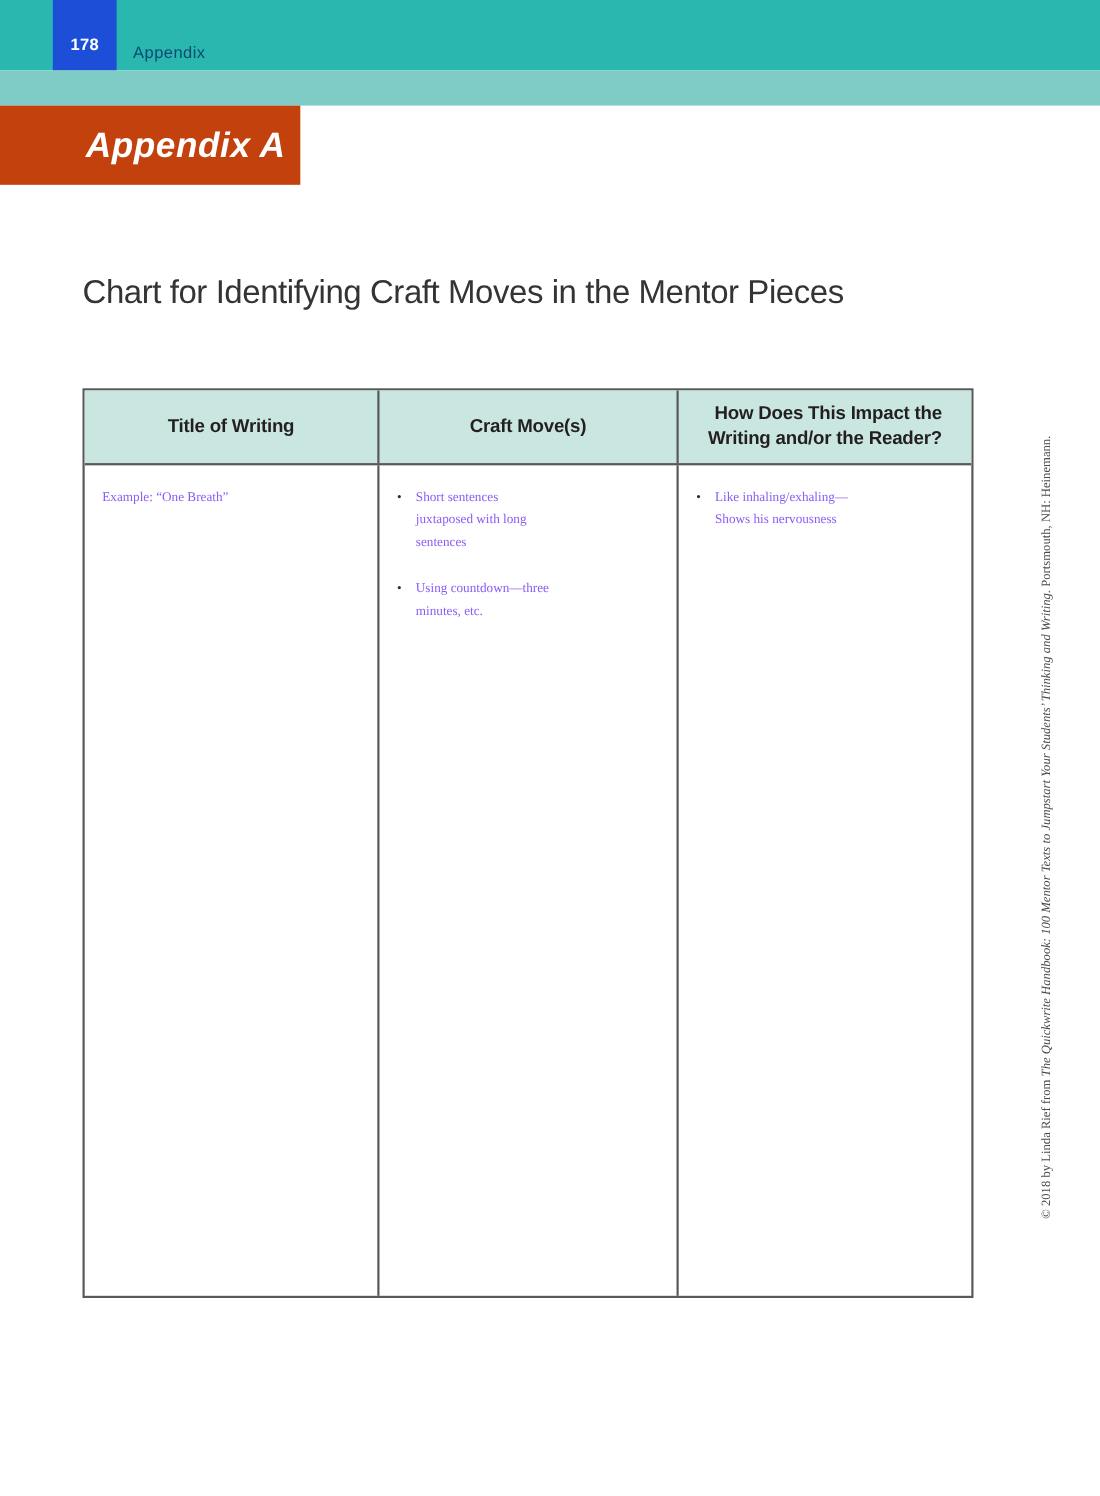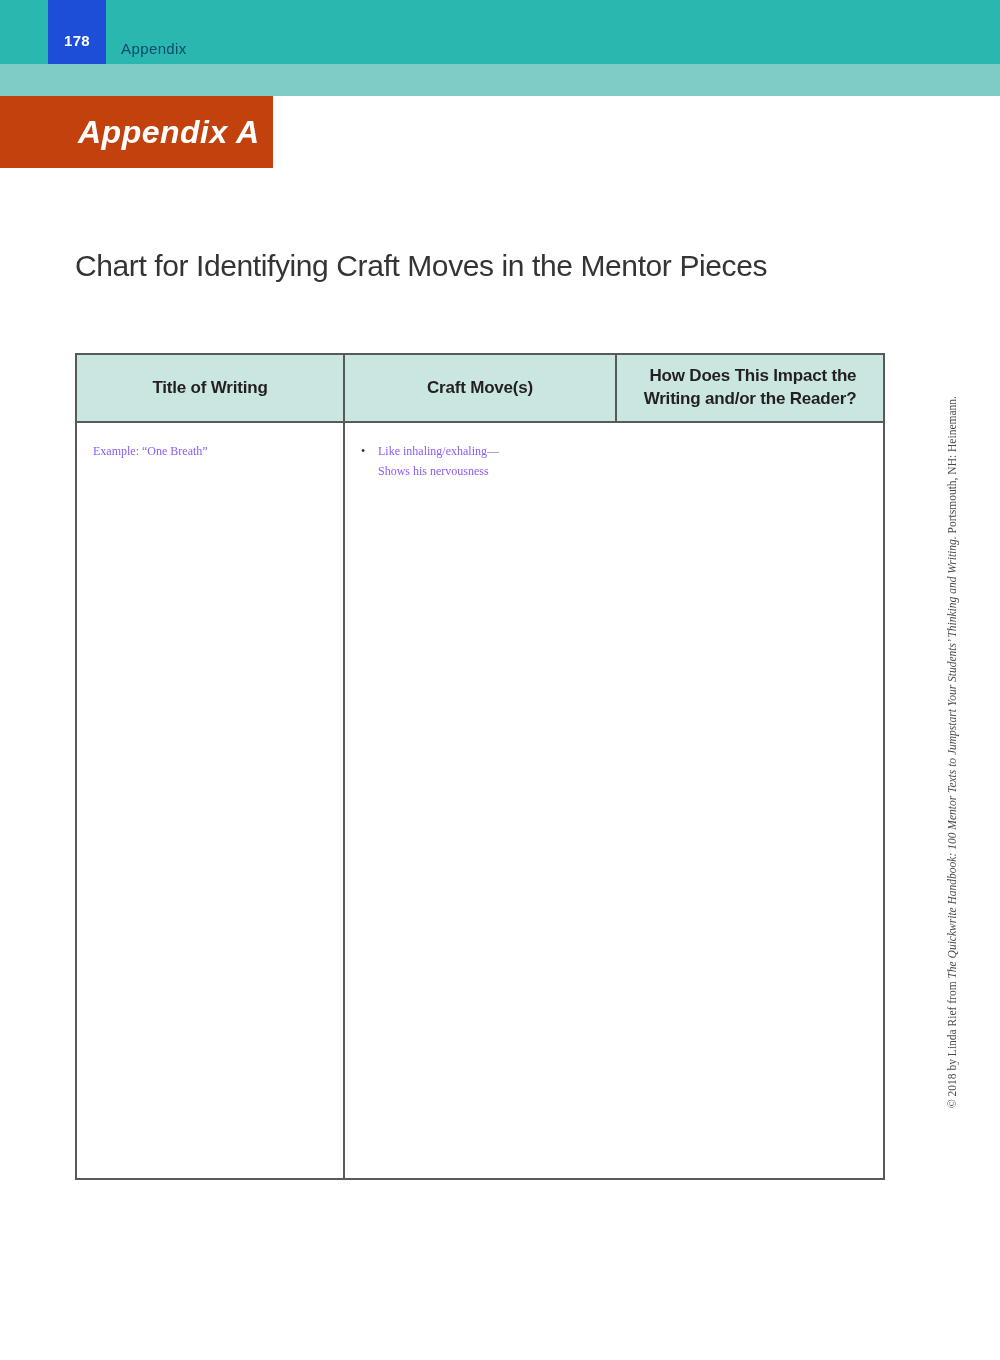--- a/index.html
+++ b/index.html
@@ -105,20 +105,29 @@
       <div class="hcell c1">Title of Writing</div>
       <div class="hcell c2">Craft Move(s)</div>
       <div class="hcell c3">How Does This Impact the
 Writing and/or the Reader?</div>
     </div>
 
     <div class="t-body">
       <div class="bcell c1">
         <div class="hand-text">Example: “One Breath”</div>
       </div>
+      <div class="bcell c2">
+        <ul class="bullets">
+          <li>Short sentences
+juxtaposed with long
+sentences</li>
+          <li>Using countdown—three
+minutes, etc.</li>
+        </ul>
+      </div>
       <div class="bcell c3">
         <ul class="bullets">
           <li>Like inhaling/exhaling—
 Shows his nervousness</li>
         </ul>
       </div>
     </div>
 
 
   </div>

